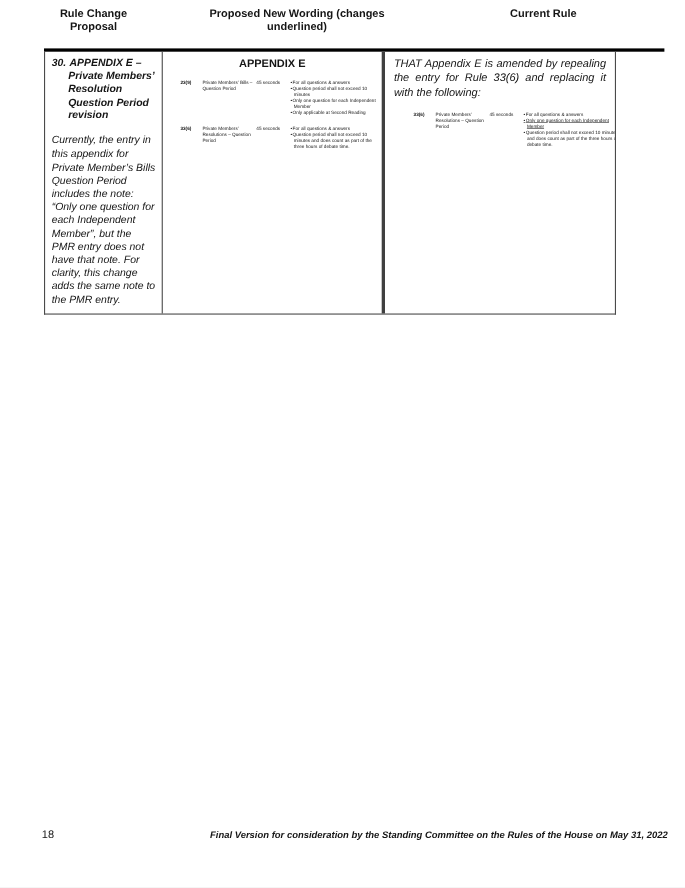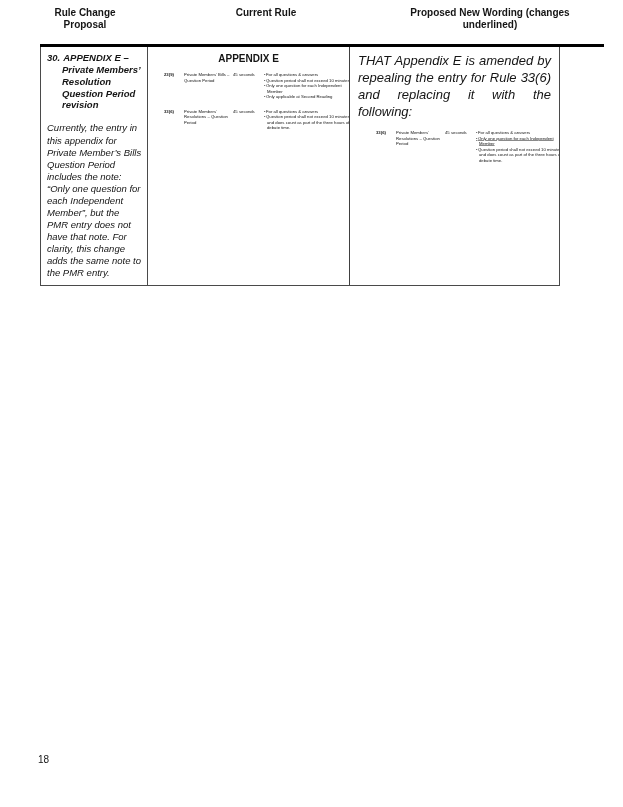--- a/index.html
+++ b/index.html
@@ -37,21 +37,21 @@
   .body-table {
     margin-left:40px;
     width:520px;
     height:239px;
     display:flex;
     border:1px solid #4a4a4a;
     border-top:none;
   }
   .cell { height:100%; overflow:hidden; }
   .cell-1 { width:116px; border-right:1px solid #4a4a4a; padding:5px 4px 0 6px; }
-  .cell-2 { width:220px; border-right:1px solid #404040; padding:4px 4px 0 4px; }
+  .cell-2 { width:220px; border-right:3px solid #404040; padding:4px 4px 0 4px; }
   .cell-3 { width:227px; padding:5px 8px 0 8px; }
   
   .item-heading {
     font-size:9.5px; font-weight:bold; font-style:italic;
     line-height:1.26;
     padding-left:15px; text-indent:-15px;
   }
   .item-num { margin-right:3px; }
   .item-body {
     margin-top:11px;
@@ -73,21 +73,21 @@
     line-height:1.3;
     margin-bottom:18px;
     padding-right:14px;
   }
   .mini-num { font-weight:bold; }
   .bullet { padding-left:6px; text-indent:-6px; }
   .bullet::before { content:"•"; margin-right:1px; }
   .bullet.u { text-decoration:underline; }
   
   .proposed-intro {
-    font-size:13px; font-style:italic;
+    font-size:10px; font-style:italic;
     line-height:1.32;
     text-align:justify;
   }
   
   .footer {
     position:absolute;
     left:38px; right:16px; top:754px;
     display:flex;
     justify-content:space-between;
     align-items:baseline;
@@ -96,22 +96,22 @@
   .footer-note { font-size:8.6px; font-style:italic; font-weight:bold; }
 </style>
 </head>
 <body>
 
 <div class="page">
 
 
   <div class="col-headers">
     <div class="col-h col-h1">Rule Change Proposal</div>
+    <div class="col-h col-h3">Proposed New Wording (changes underlined)</div>
     <div class="col-h col-h2">Current Rule</div>
-    <div class="col-h col-h3">Proposed New Wording (changes underlined)</div>
   </div>
 
   <div class="body-table">
 
     <div class="cell cell-1">
       <div class="item-heading">
         <span class="item-num">30.</span><span>APPENDIX E – Private Members’ Resolution Question Period revision</span>
       </div>
       <div class="item-body">Currently, the entry in this appendix for Private Member’s Bills Question Period includes the note: “Only one question for each Independent Member”, but the PMR entry does not have that note.  For clarity, this change adds the same note to the PMR entry.</div>
     </div>
@@ -157,15 +157,16 @@
             <div class="bullet">Question period shall not exceed 10 minutes and does count as part of the three hours of debate time.</div>
           </div>
         </div>
       </div>
     </div>
 
   </div>
 
   <div class="footer">
     <span class="page-num">18</span>
+    <span class="footer-note">Final Version for consideration by the Standing Committee on the Rules of the House on May 31, 2022</span>
   </div>
 
 </div>
 
 </body></html>

